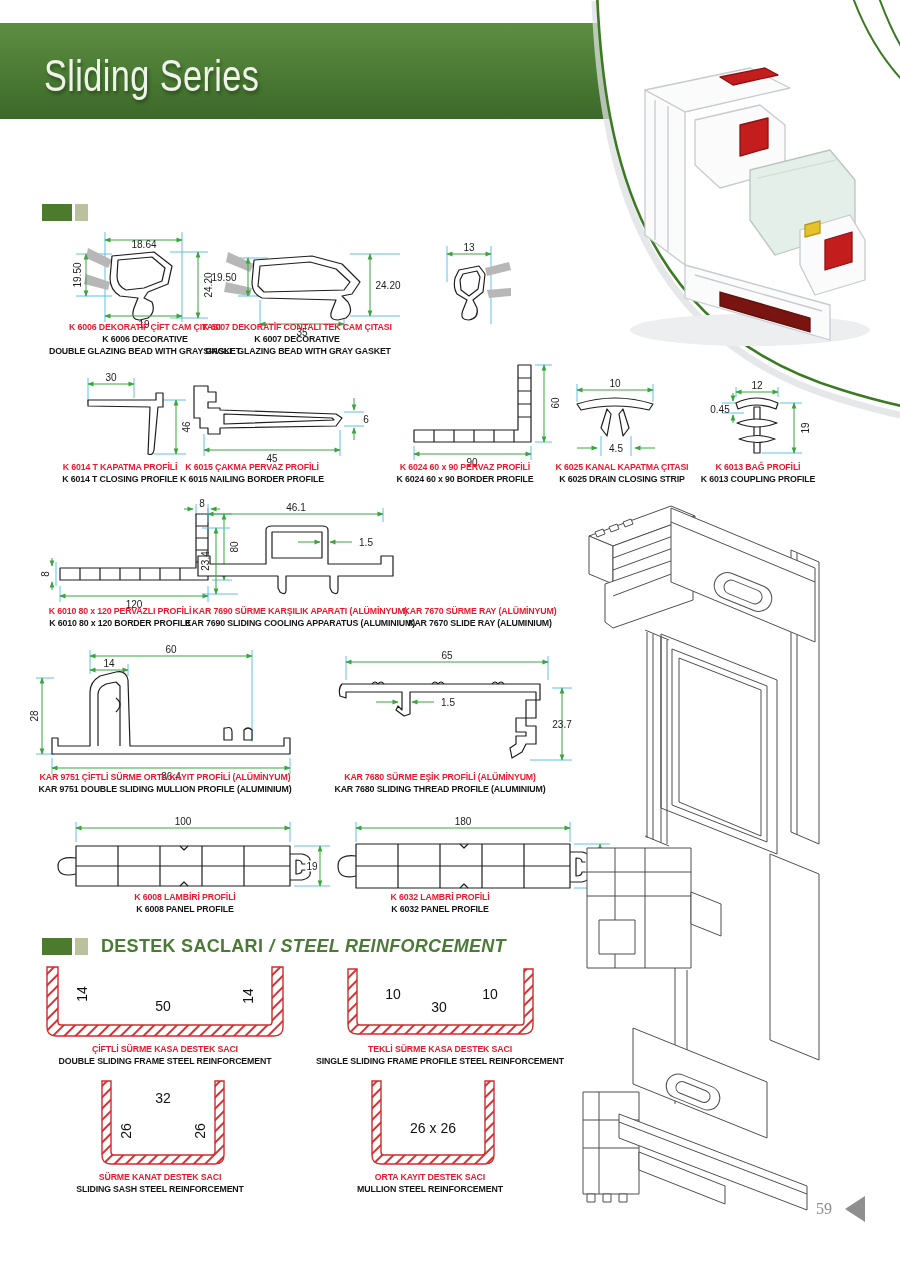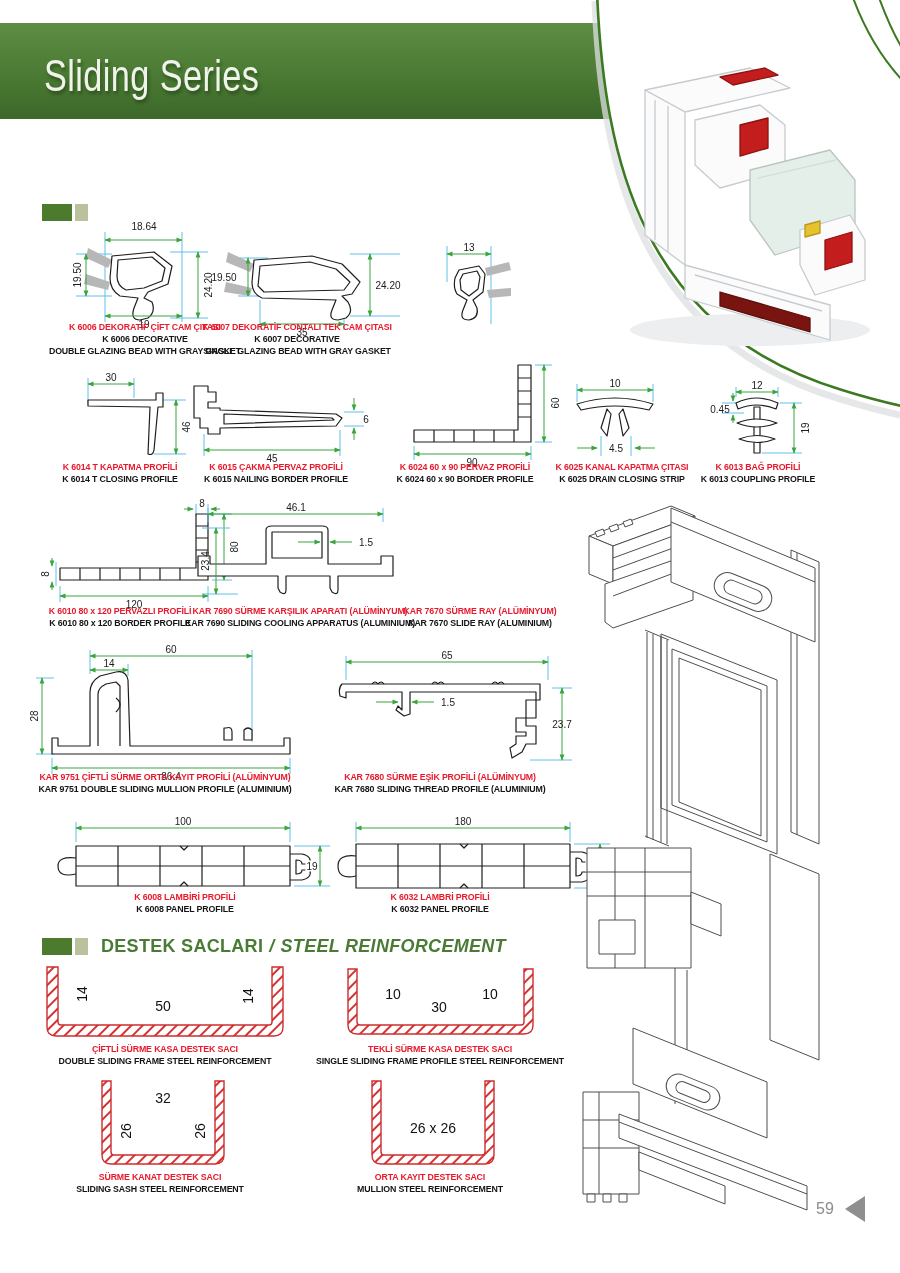--- a/index.html
+++ b/index.html
@@ -25,21 +25,21 @@
   .dim{position:absolute;font-size:10px;color:#1b1b1b;white-space:nowrap;
        transform:translate(-50%,-50%);}
   .dim.rot{transform:translate(-50%,-50%) rotate(-90deg);}
   .sdim{font-size:14px;color:#111;}
   
   .cap{position:absolute;text-align:center;font-weight:700;font-size:8.8px;line-height:1.35;
        letter-spacing:-.15px;color:#141414;}
   .cap .tr{display:block;color:#e8192c;}
   .cap .en{display:block;}
   
-  .pagenum{position:absolute;left:816px;top:1200px;font-size:16px;color:#8c8c8c;}
+  .pagenum{position:absolute;left:816px;top:1200px;font-size:16px;color:#8c8c8c;font-family:Liberation Serif, serif;}
   .page-arrow{position:absolute;left:845px;top:1196px;width:0;height:0;
        border-top:13px solid transparent;border-bottom:13px solid transparent;
        border-right:20px solid #8f8f8f;}
 </style>
 </head>
 <body>
 
 <div class="page">
 
   <svg width="0" height="0" style="position:absolute">
@@ -106,21 +106,21 @@
         <path d="M52,30 L94,26 L112,40 L108,58 L88,66 L84,72 L92,76 Q96,86 88,92 L80,94 Q70,94 74,82 L78,72 L60,70 Q50,64 50,52 Z"></path>
         <path d="M58,34 L92,31 L105,42 L102,55 L84,62 L66,64 Q57,60 57,50 Z" fill="none"></path>
       </g>
       <g stroke="#3aa53c" stroke-width="1">
         <line x1="45" y1="14" x2="122" y2="14" marker-start="url(#ar)" marker-end="url(#ar)"></line>
         <line x1="26" y1="28" x2="26" y2="70" marker-start="url(#ar)" marker-end="url(#ar)"></line>
         <line x1="138" y1="26" x2="138" y2="92" marker-start="url(#ar)" marker-end="url(#ar)"></line>
         <line x1="45" y1="90" x2="122" y2="90" marker-start="url(#ar)" marker-end="url(#ar)"></line>
       </g>
     </svg>
-    <span class="dim" style="left:84px;top:0">18.64</span>
+    <span class="dim" style="left:84px;top:18px">18.64</span>
     <span class="dim rot" style="left:17px;top:49px">19.50</span>
     <span class="dim rot" style="left:148px;top:59px">24.20</span>
     <span class="dim" style="left:84px;top:98px">19</span>
   </div>
 
   <div class="card" style="left:192px;top:238px;width:215px;height:98px">
     <svg width="215" height="98" viewBox="0 0 215 98">
       <g stroke="#5fc0ea" stroke-width="1">
         <line x1="46" y1="20" x2="76" y2="20"></line>
           <line x1="46" y1="58" x2="76" y2="58"></line>
@@ -281,21 +281,21 @@
     </svg>
     <span class="dim" style="left:57px;top:2px">12</span>
     <span class="dim" style="left:20px;top:26px">0.45</span>
     <span class="dim rot" style="left:105px;top:45px">19</span>
   </div>
 
   <div class="cap" style="left:30px;top:462px;width:180px">
     <span class="tr">K 6014 T KAPATMA PROFİLİ</span>
     <span class="en">K 6014 T CLOSING PROFILE</span>
   </div>
-  <div class="cap" style="left:186px;top:462px;width:180px">
+  <div class="cap" style="left:162px;top:462px;width:180px">
     <span class="tr">K 6015 ÇAKMA PERVAZ PROFİLİ</span>
     <span class="en">K 6015 NAILING BORDER PROFILE</span>
   </div>
   <div class="cap" style="left:375px;top:462px;width:180px">
     <span class="tr">K 6024 60 x 90 PERVAZ PROFİLİ</span>
     <span class="en">K 6024 60 x 90 BORDER PROFILE</span>
   </div>
   <div class="cap" style="left:532px;top:462px;width:180px">
     <span class="tr">K 6025 KANAL KAPATMA ÇITASI</span>
     <span class="en">K 6025 DRAIN CLOSING STRIP</span>

